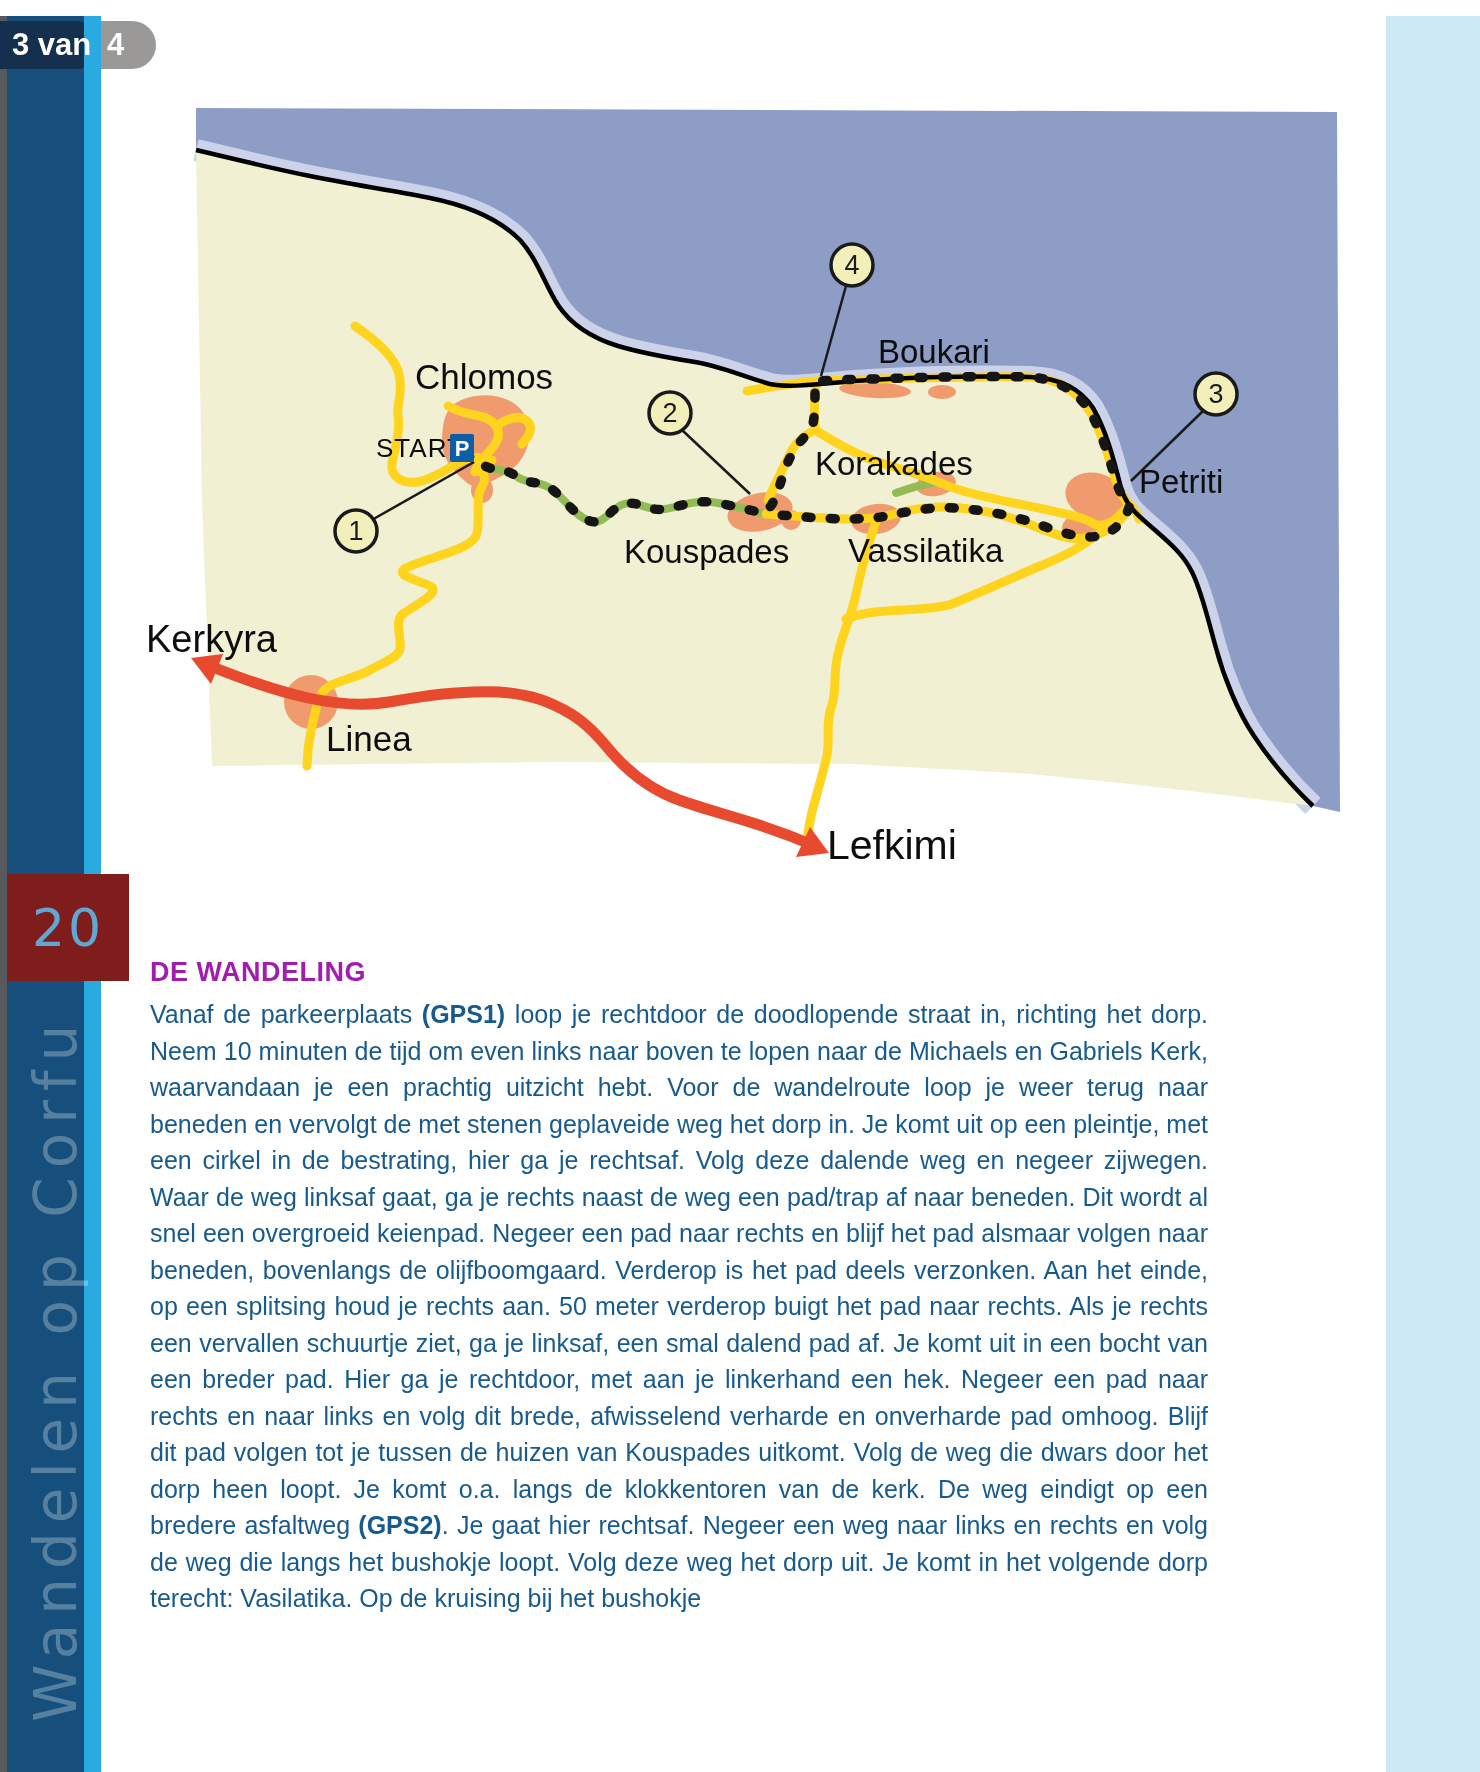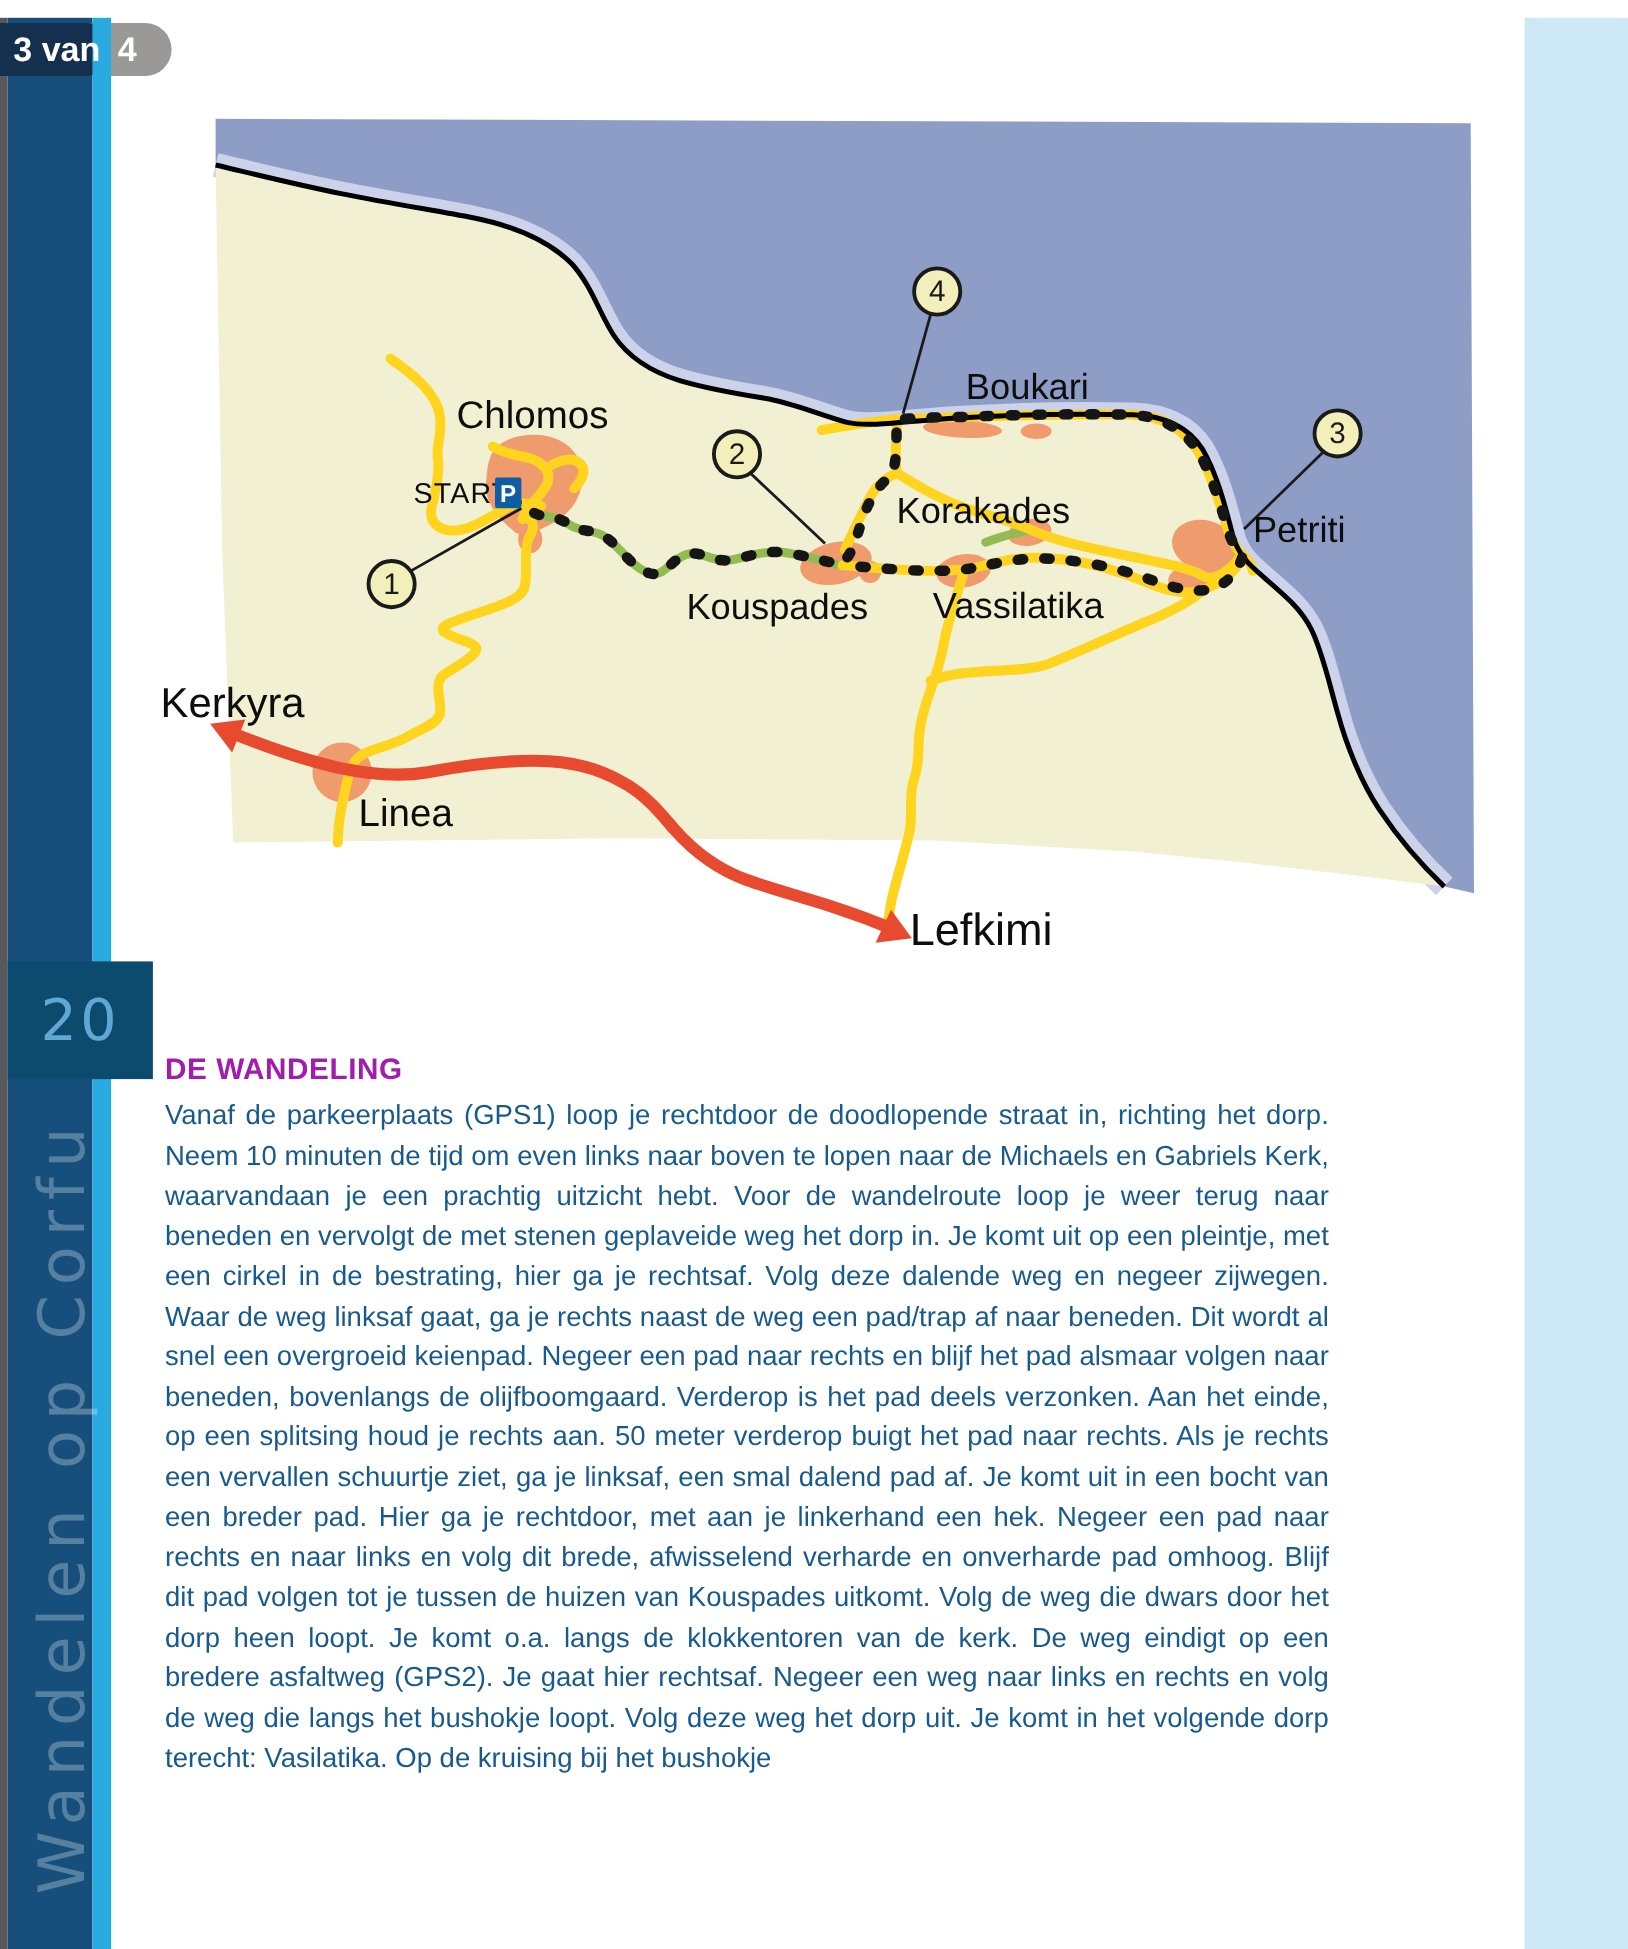--- a/index.html
+++ b/index.html
@@ -16,38 +16,38 @@
   .stripe{position:absolute;left:84px;top:0;width:17px;height:100%;background:#29abe2;z-index:4;}
 
   
   .badge-grey{position:absolute;left:-18px;top:5px;width:174px;height:48px;border-radius:26px;background:#9a9998;z-index:3;}
   .badge-navy{position:absolute;left:-18px;top:5px;width:116px;height:48px;border-radius:18px;background:#152f4f;z-index:3;}
   .badge-txt{position:absolute;top:11px;color:#fff;font-weight:bold;font-size:31px;z-index:5;}
   .badge-txt.cur{left:12px;}
   .badge-txt.tot{left:107px;}
 
   
-  .page-tab{position:absolute;left:7px;top:858px;width:132px;height:107px;background:#0c4a6e;z-index:5;
+  .page-tab{position:absolute;left:7px;top:858px;width:122px;height:107px;background:#7f1d1d;z-index:5;
             display:flex;align-items:center;justify-content:center;}
   .page-tab span{font-family:"DejaVu Sans",sans-serif;font-size:52px;color:#5fa8d4;letter-spacing:3px;}
 
   
   .spine{position:absolute;left:22px;top:1706px;transform:rotate(-90deg);transform-origin:0 0;
          white-space:nowrap;font-family:"DejaVu Sans",sans-serif;font-size:58px;letter-spacing:9px;
          color:rgba(255,255,255,0.28);z-index:5;}
 
   
   .map-wrap{position:absolute;left:130px;top:84px;width:1260px;height:770px;z-index:1;}
   svg text{font-family:"Liberation Sans",sans-serif;}
 
   
   .article{position:absolute;left:150px;top:941px;width:1058px;z-index:2;}
   .article h2{margin:0;font-size:27px;font-weight:bold;color:#a21caf;letter-spacing:0.5px;}
   .article p{margin:8px 0 0 0;font-size:25px;line-height:36.5px;color:#175a8e;text-align:justify;}
-  .article p b{font-weight:normal;margin-top:17px;}
+  .article p b{font-weight:bold;margin-top:17px;}
 </style>
 </head>
 <body>
 
 <div class="page">
 
   <div class="band-right"></div>
   <div class="edge"></div>
   <div class="sidebar-bar"></div>
   <div class="stripe"></div>

